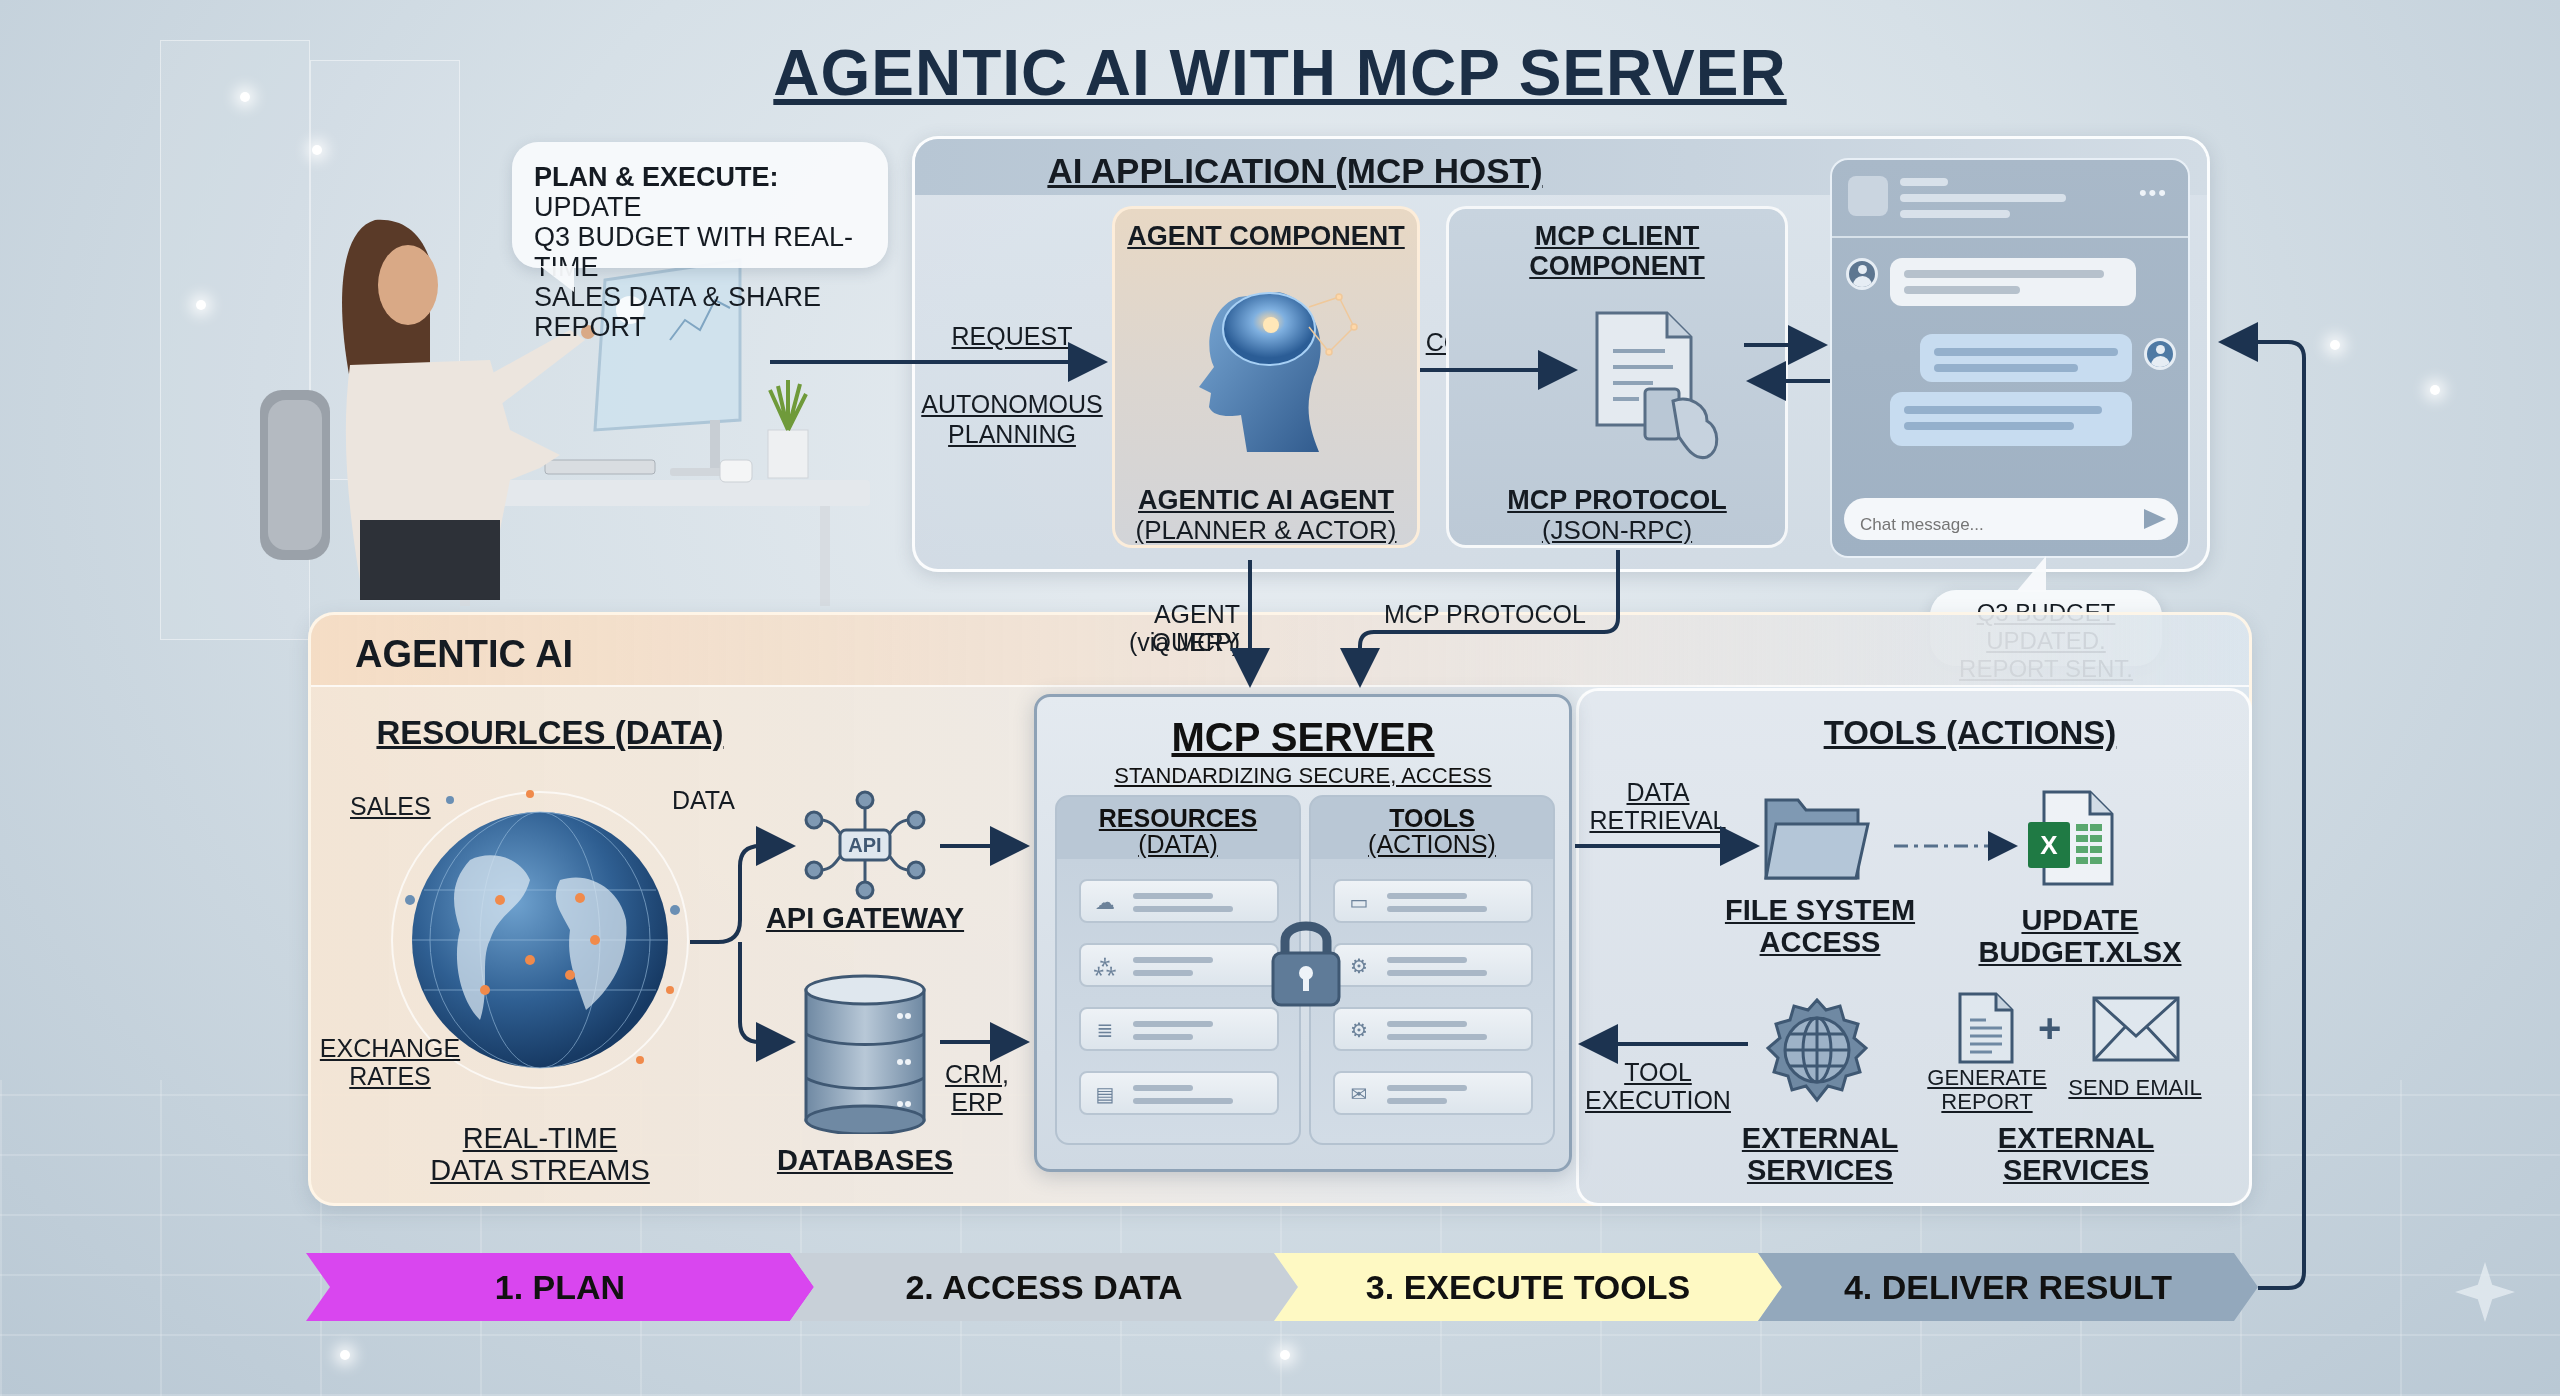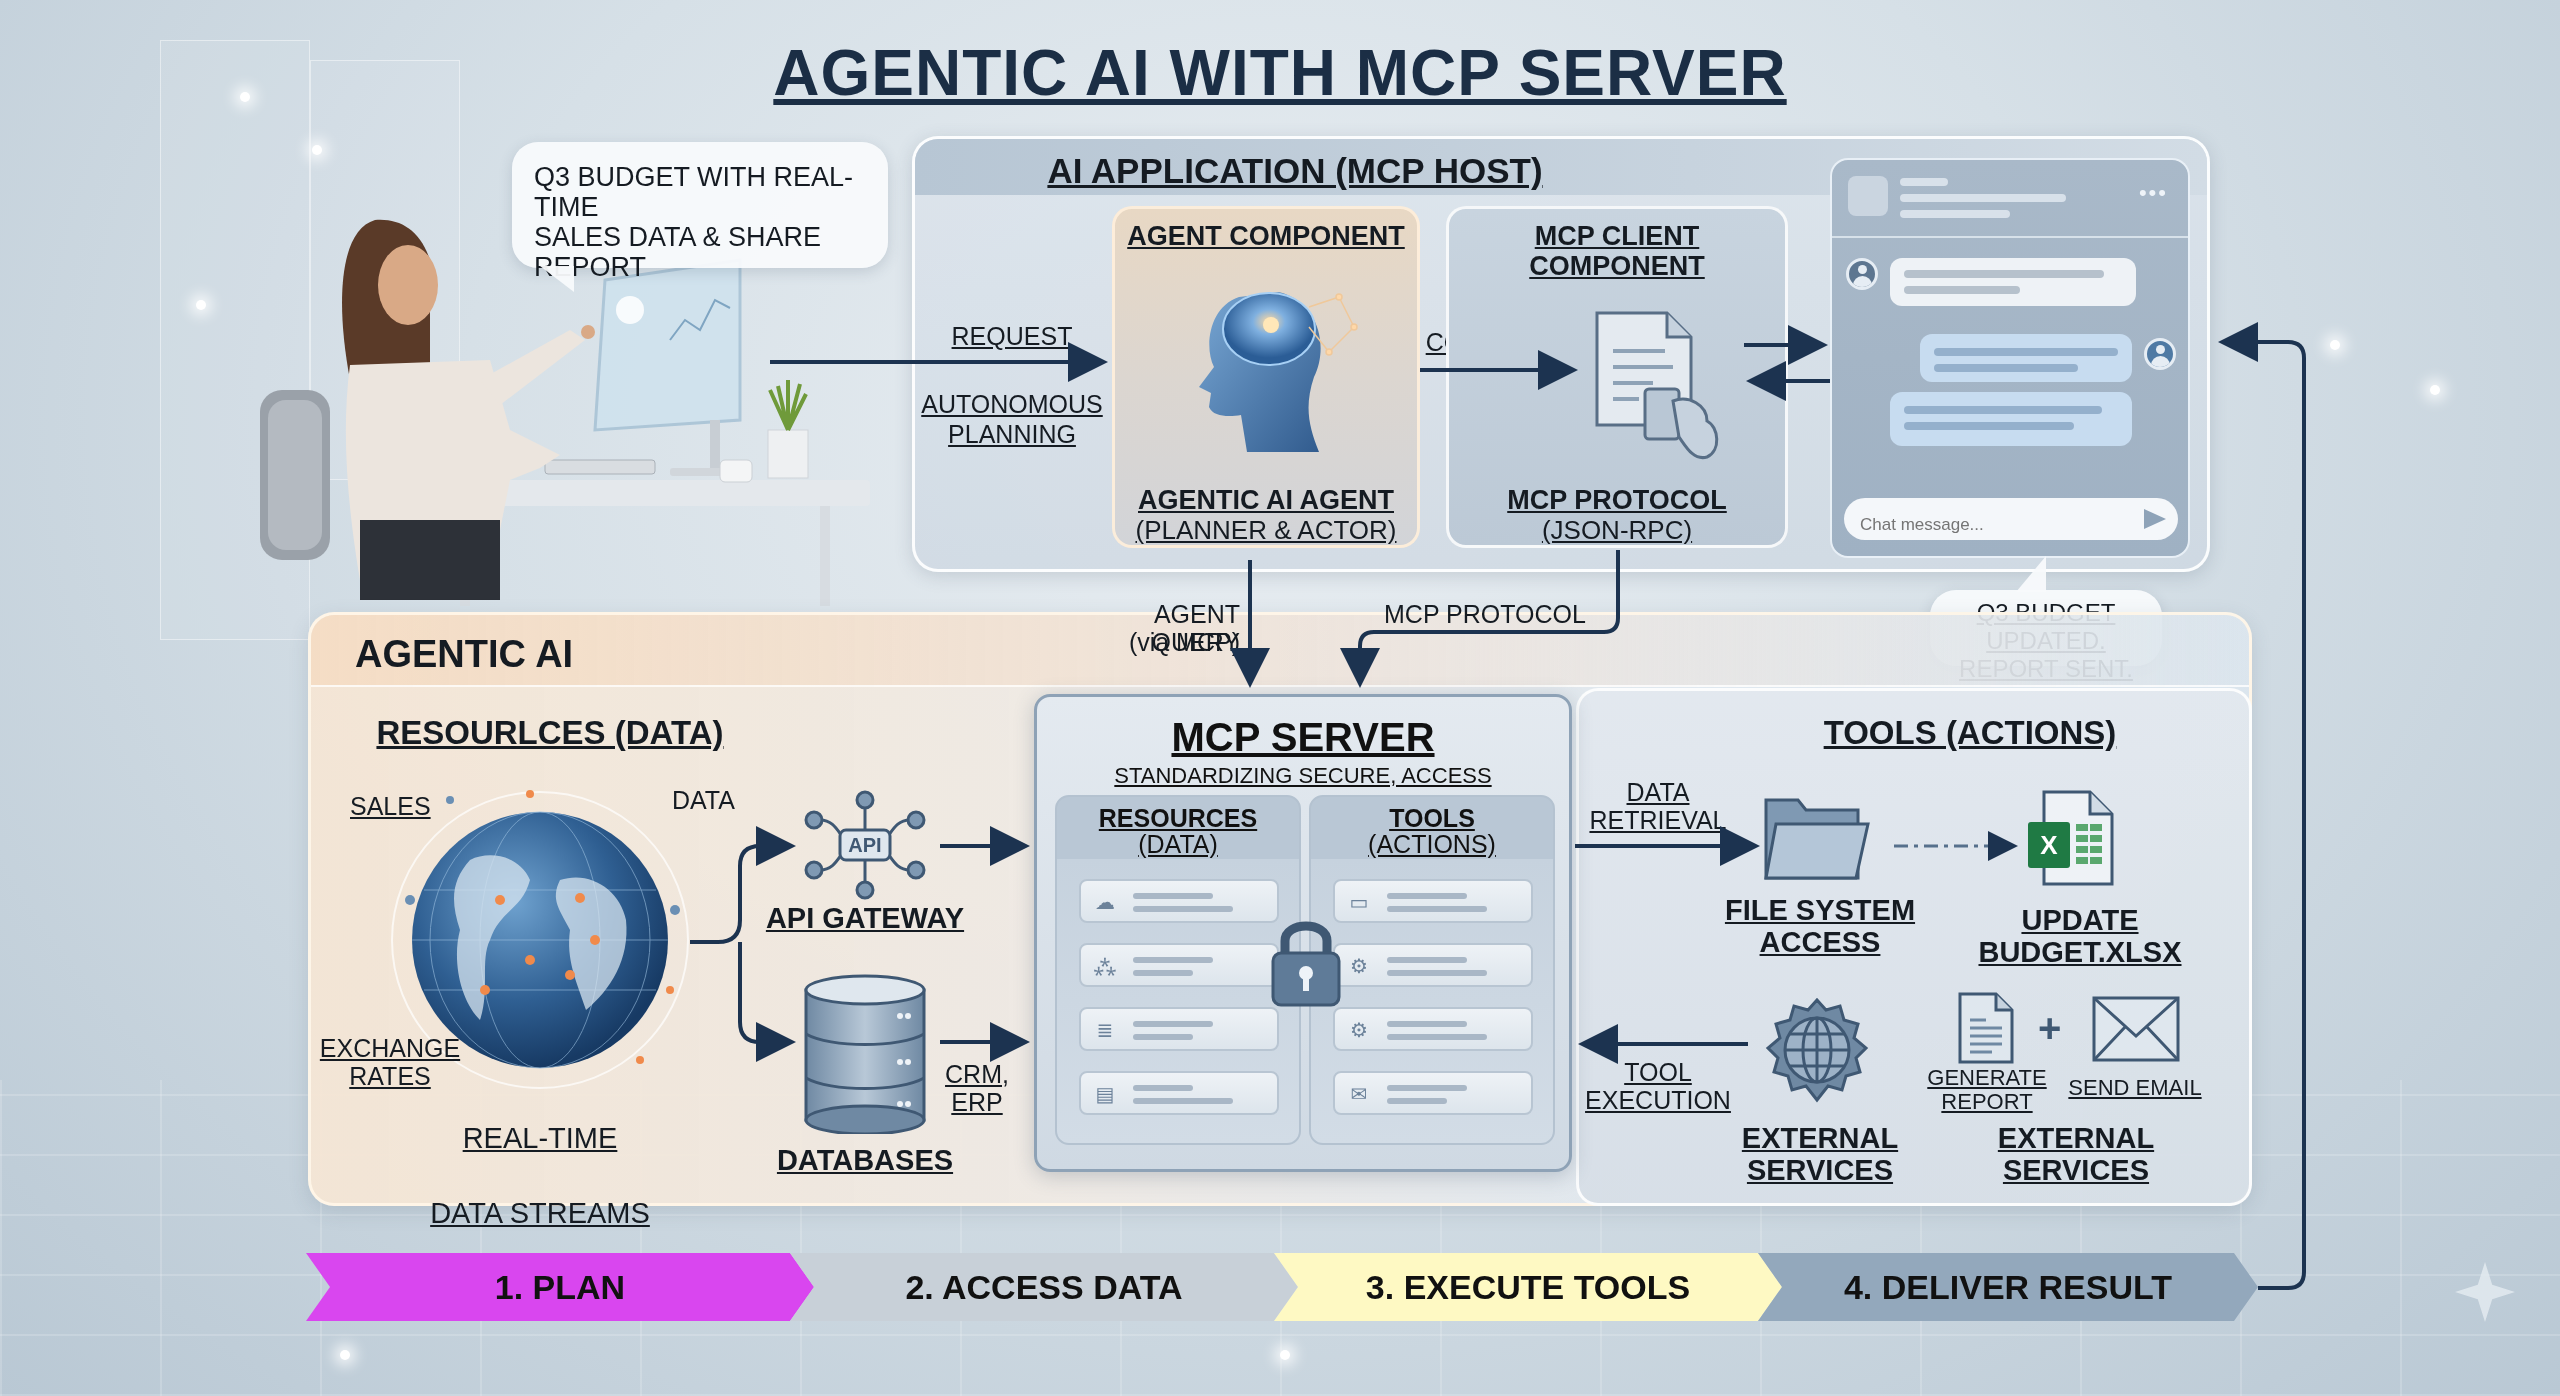--- a/index.html
+++ b/index.html
@@ -177,20 +177,21 @@
     <ellipse cx="168" cy="95" rx="30" ry="40" fill="#d9a986"></ellipse>
     <path d="M110 175 C100 250 110 330 120 390 L250 390 L270 290 L300 278 L320 265 L270 240 L250 170 Z" fill="#ece5de"></path>
     <path d="M240 190 L330 140 L345 150 L260 215 Z" fill="#ece5de"></path>
     <circle cx="348" cy="142" r="7" fill="#d9a986"></circle>
     <circle cx="390" cy="120" r="14" fill="#ffffff" opacity="0.85"></circle>
     <rect x="120" y="330" width="140" height="80" fill="#2d3138"></rect>
   </svg>
 </div>
 
 <div class="abs bubble" style="left:512px;top:142px;width:376px;height:126px;padding:20px 0 0 22px;">
+  <div><span class="bold">PLAN &amp; EXECUTE:</span><span> UPDATE</span></div>
   <div>Q3 BUDGET WITH REAL-TIME</div>
   <div>SALES DATA &amp; SHARE REPORT</div>
 </div>
 <div class="bubble-tail" style="left:540px;top:266px;border-width:0 34px 26px 0;border-color:transparent rgba(248,250,252,0.95) transparent transparent;"></div>
 
 <div class="abs host">
   <div class="host-header"></div>
   <div class="host-title center">AI APPLICATION (MCP HOST)</div>
 </div>
 
@@ -332,21 +333,21 @@
         <circle cx="280" cy="200" r="4"></circle>
         <circle cx="250" cy="270" r="4"></circle>
       </g>
   </svg>
 </div>
 <div class="abs label" style="left:350px;top:792px;text-decoration:underline;">SALES</div>
 <div class="abs label" style="left:672px;top:786px;">DATA</div>
 <div class="abs label center" style="left:310px;top:1034px;width:160px;">EXCHANGE</div>
 <div class="abs label center" style="left:310px;top:1062px;width:160px;">RATES</div>
 <div class="abs label-lg center" style="left:400px;top:1122px;width:280px;">REAL-TIME</div>
-<div class="abs label-lg center" style="left:400px;top:1154px;width:280px;margin-top:43px;">DATA STREAMS</div>
+<div class="abs label-lg center" style="left:400px;top:1154px;width:280px;">DATA STREAMS</div>
 
 <div class="abs" style="left:800px;top:790px;width:130px;height:110px;">
   <svg width="130" height="110" viewBox="0 0 130 110">
     <g stroke="#3f5873" stroke-width="3" fill="#7f99b3">
       <line x1="65" y1="8" x2="65" y2="100"></line>
       <path d="M20 30 C40 30 40 55 55 55 M20 80 C40 80 40 55 55 55 M110 30 C90 30 90 55 75 55 M110 80 C90 80 90 55 75 55" fill="none"></path>
       <circle cx="65" cy="10" r="8"></circle>
         <circle cx="65" cy="100" r="8"></circle>
       <circle cx="14" cy="30" r="8"></circle>
         <circle cx="14" cy="80" r="8"></circle>

